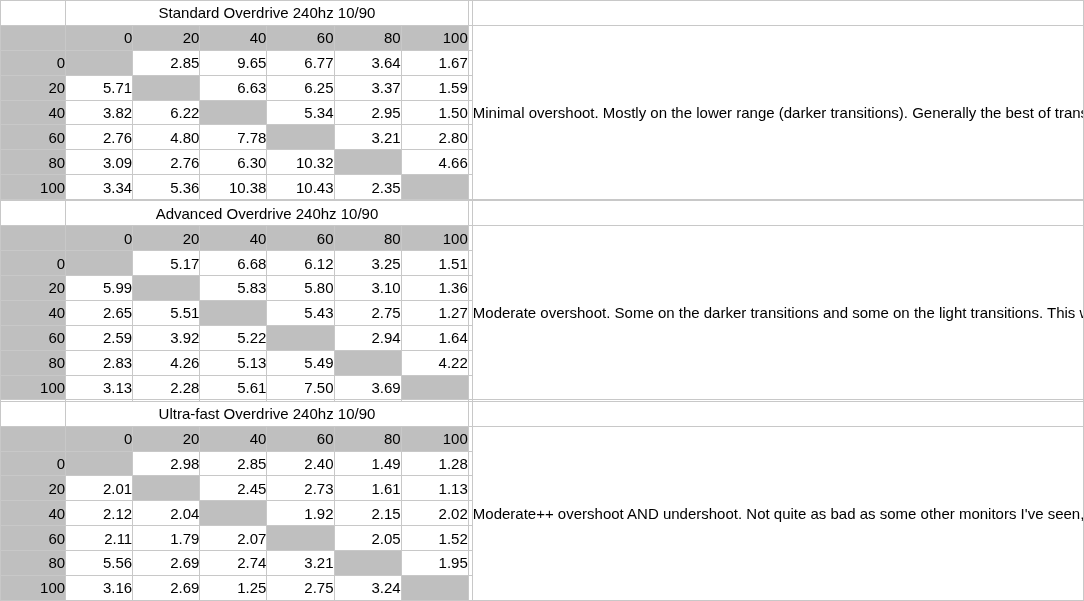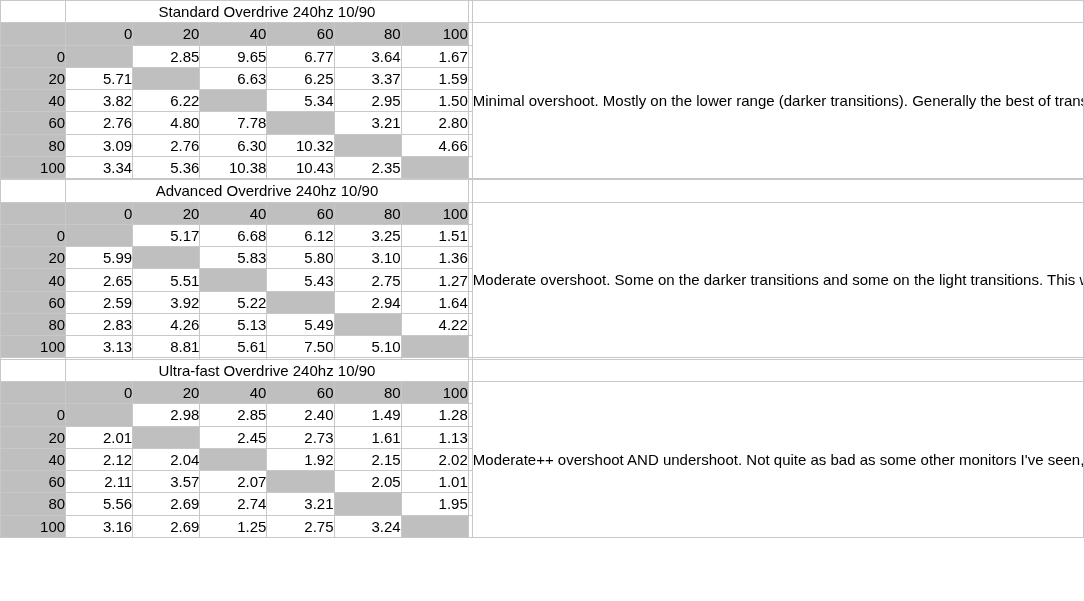--- a/index.html
+++ b/index.html
@@ -18,21 +18,21 @@
   .sheet {
     width: 1084px;
     height: 601px;
     position: relative;
     box-sizing: border-box;
   }
   table.grid {
     border-collapse: collapse;
     table-layout: fixed;
     width: 1084px;
-    height: 538px;
+    height: 601px;
   }
   table.grid td {
     border: 1px solid #c8c8c8;
     padding: 0;
     margin: 0;
     font-size: 15px;
     vertical-align: middle;
     overflow: hidden;
     white-space: nowrap;
   }
@@ -259,24 +259,24 @@
         <td class="num">4.26</td>
         <td class="num">5.13</td>
         <td class="num">5.49</td>
         <td class="num shade"></td>
         <td class="num">4.22</td>
         <td class="gapcell"></td>
       </tr>
       <tr>
         <td class="rowlbl">100</td>
         <td class="num">3.13</td>
-        <td class="num">8.81</td>
+        <td class="num">2.28</td>
         <td class="num">5.61</td>
         <td class="num">7.50</td>
-        <td class="num">5.10</td>
+        <td class="num">3.69</td>
         <td class="num shade"></td>
         <td class="gapcell"></td>
       </tr>
 
       <tr class="blankrow">
         <td></td>
         <td></td>
         <td></td>
         <td></td>
         <td></td>
@@ -331,25 +331,25 @@
         <td class="num">2.04</td>
         <td class="num shade"></td>
         <td class="num">1.92</td>
         <td class="num">2.15</td>
         <td class="num">2.02</td>
         <td class="gapcell"></td>
       </tr>
       <tr>
         <td class="rowlbl">60</td>
         <td class="num">2.11</td>
-        <td class="num">3.57</td>
+        <td class="num">1.79</td>
         <td class="num">2.07</td>
         <td class="num shade"></td>
         <td class="num">2.05</td>
-        <td class="num">1.01</td>
+        <td class="num">1.52</td>
         <td class="gapcell"></td>
       </tr>
       <tr>
         <td class="rowlbl">80</td>
         <td class="num">5.56</td>
         <td class="num">2.69</td>
         <td class="num">2.74</td>
         <td class="num">3.21</td>
         <td class="num shade"></td>
         <td class="num">1.95</td>

